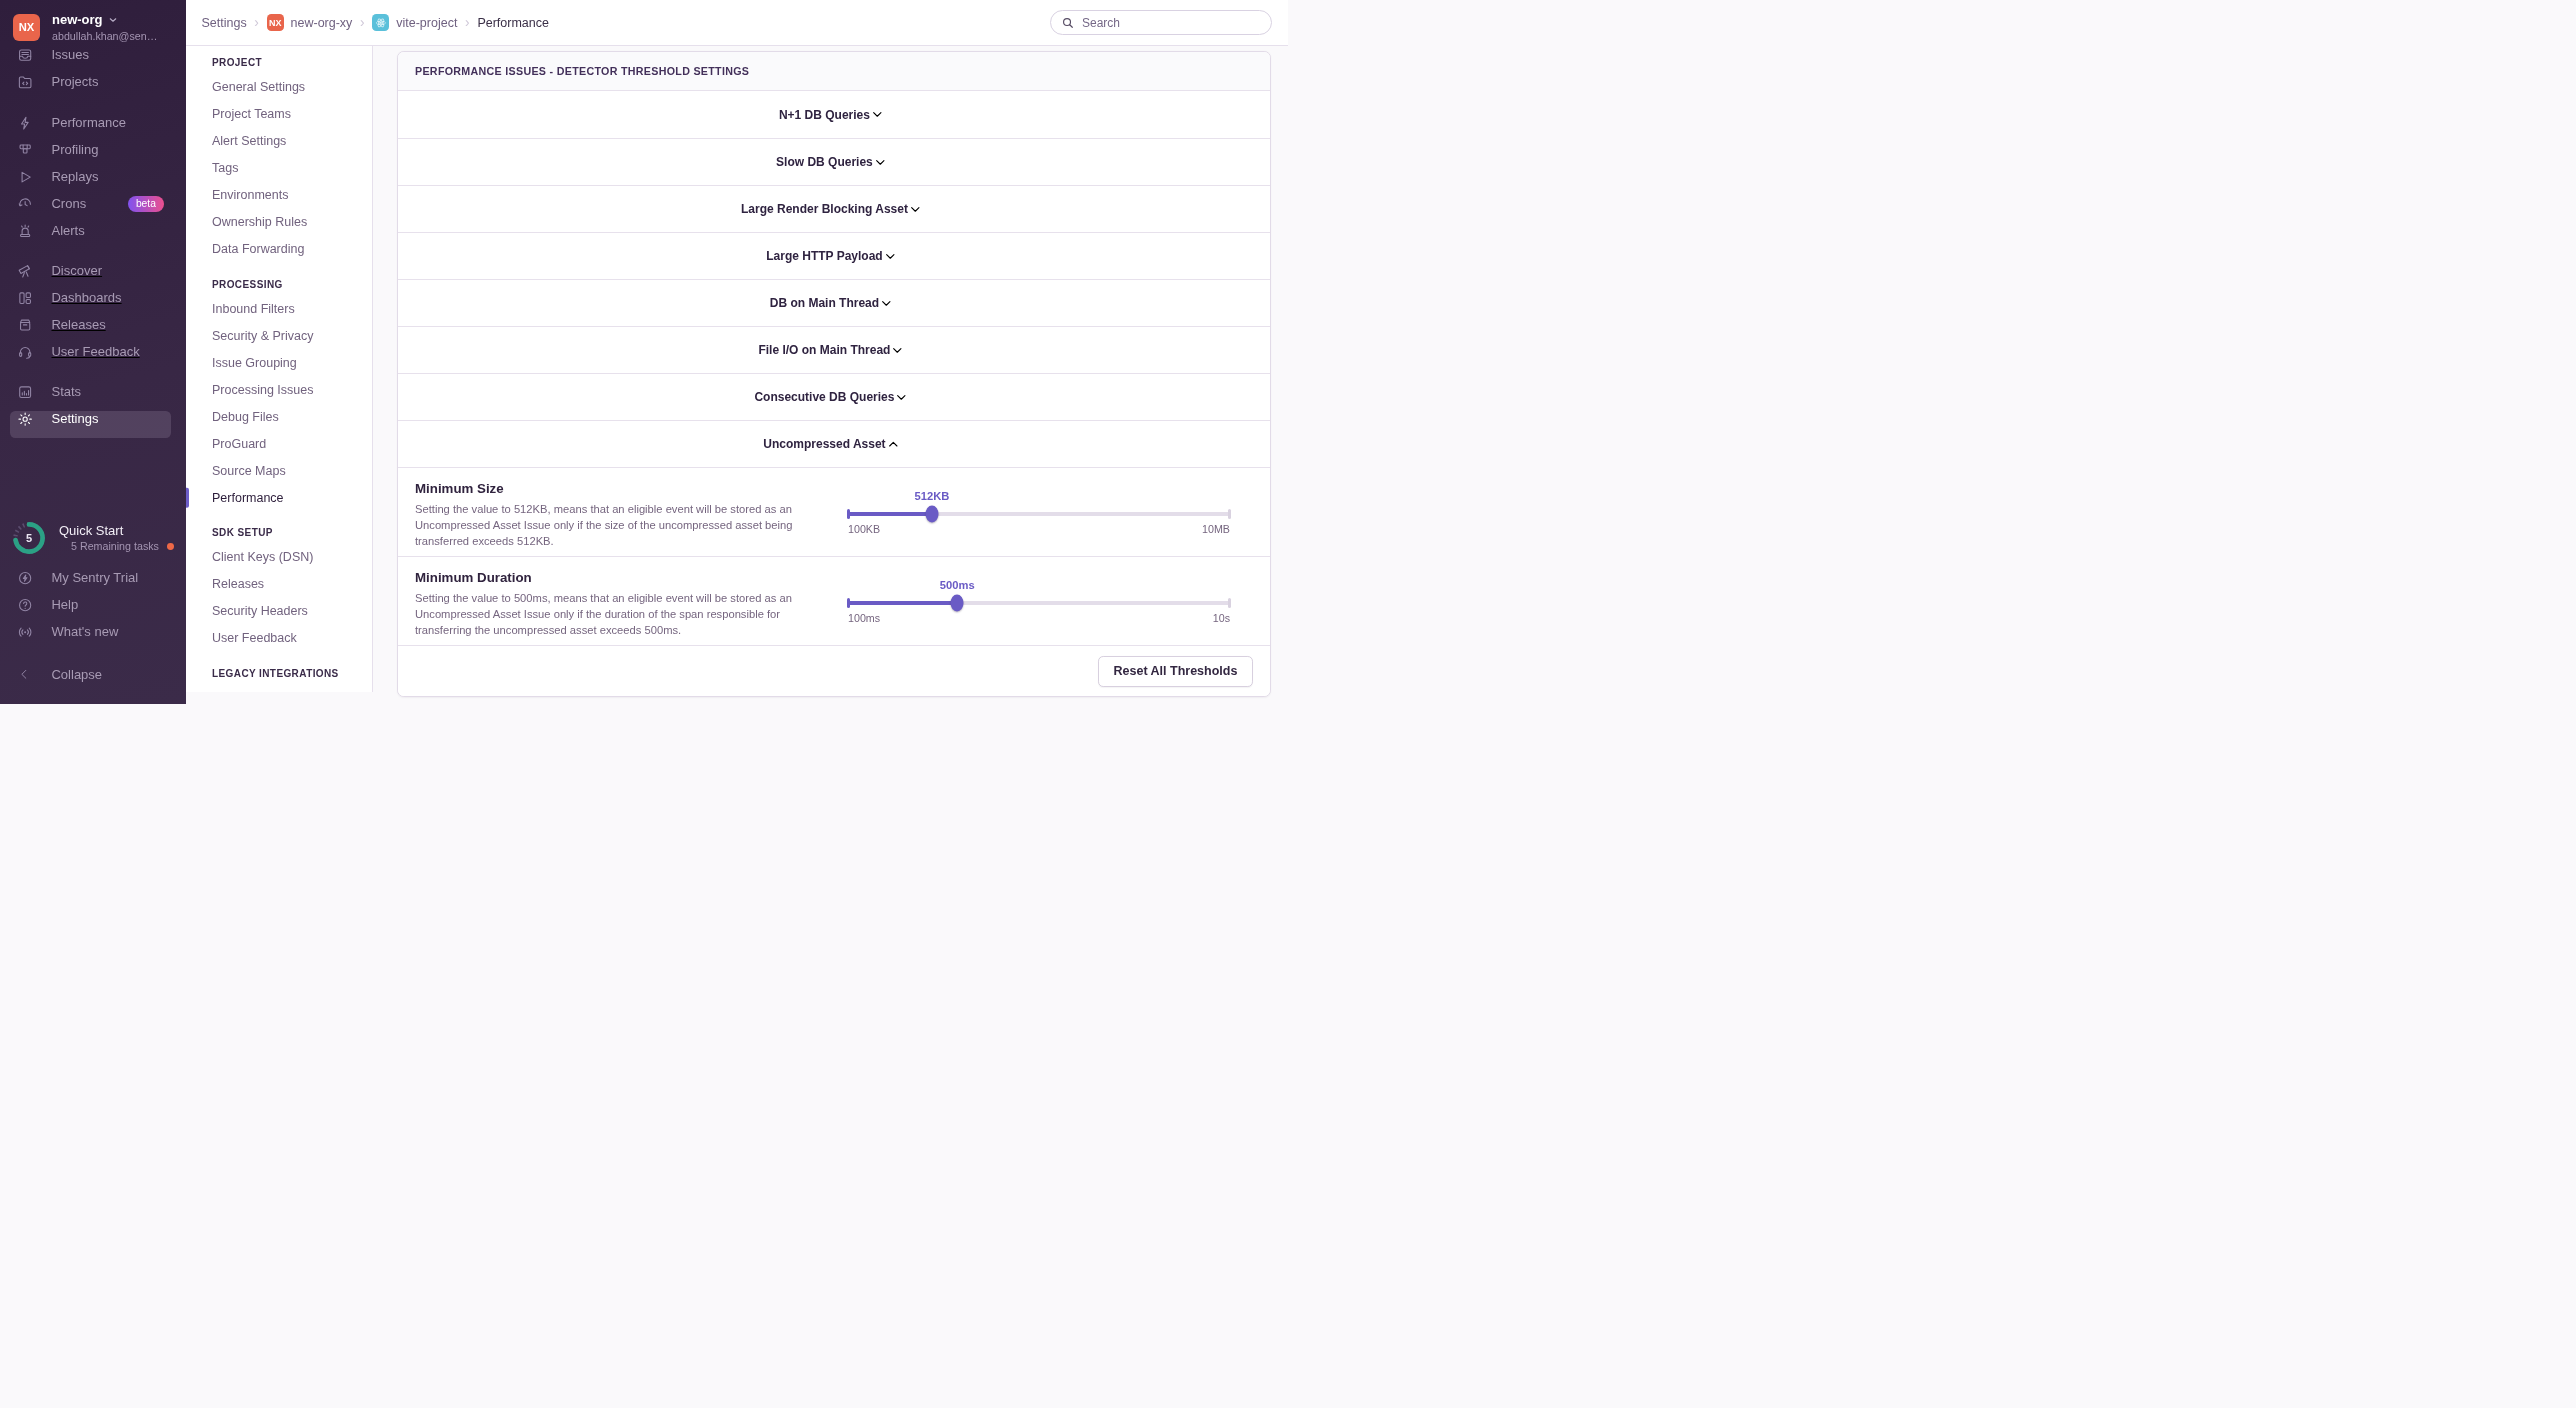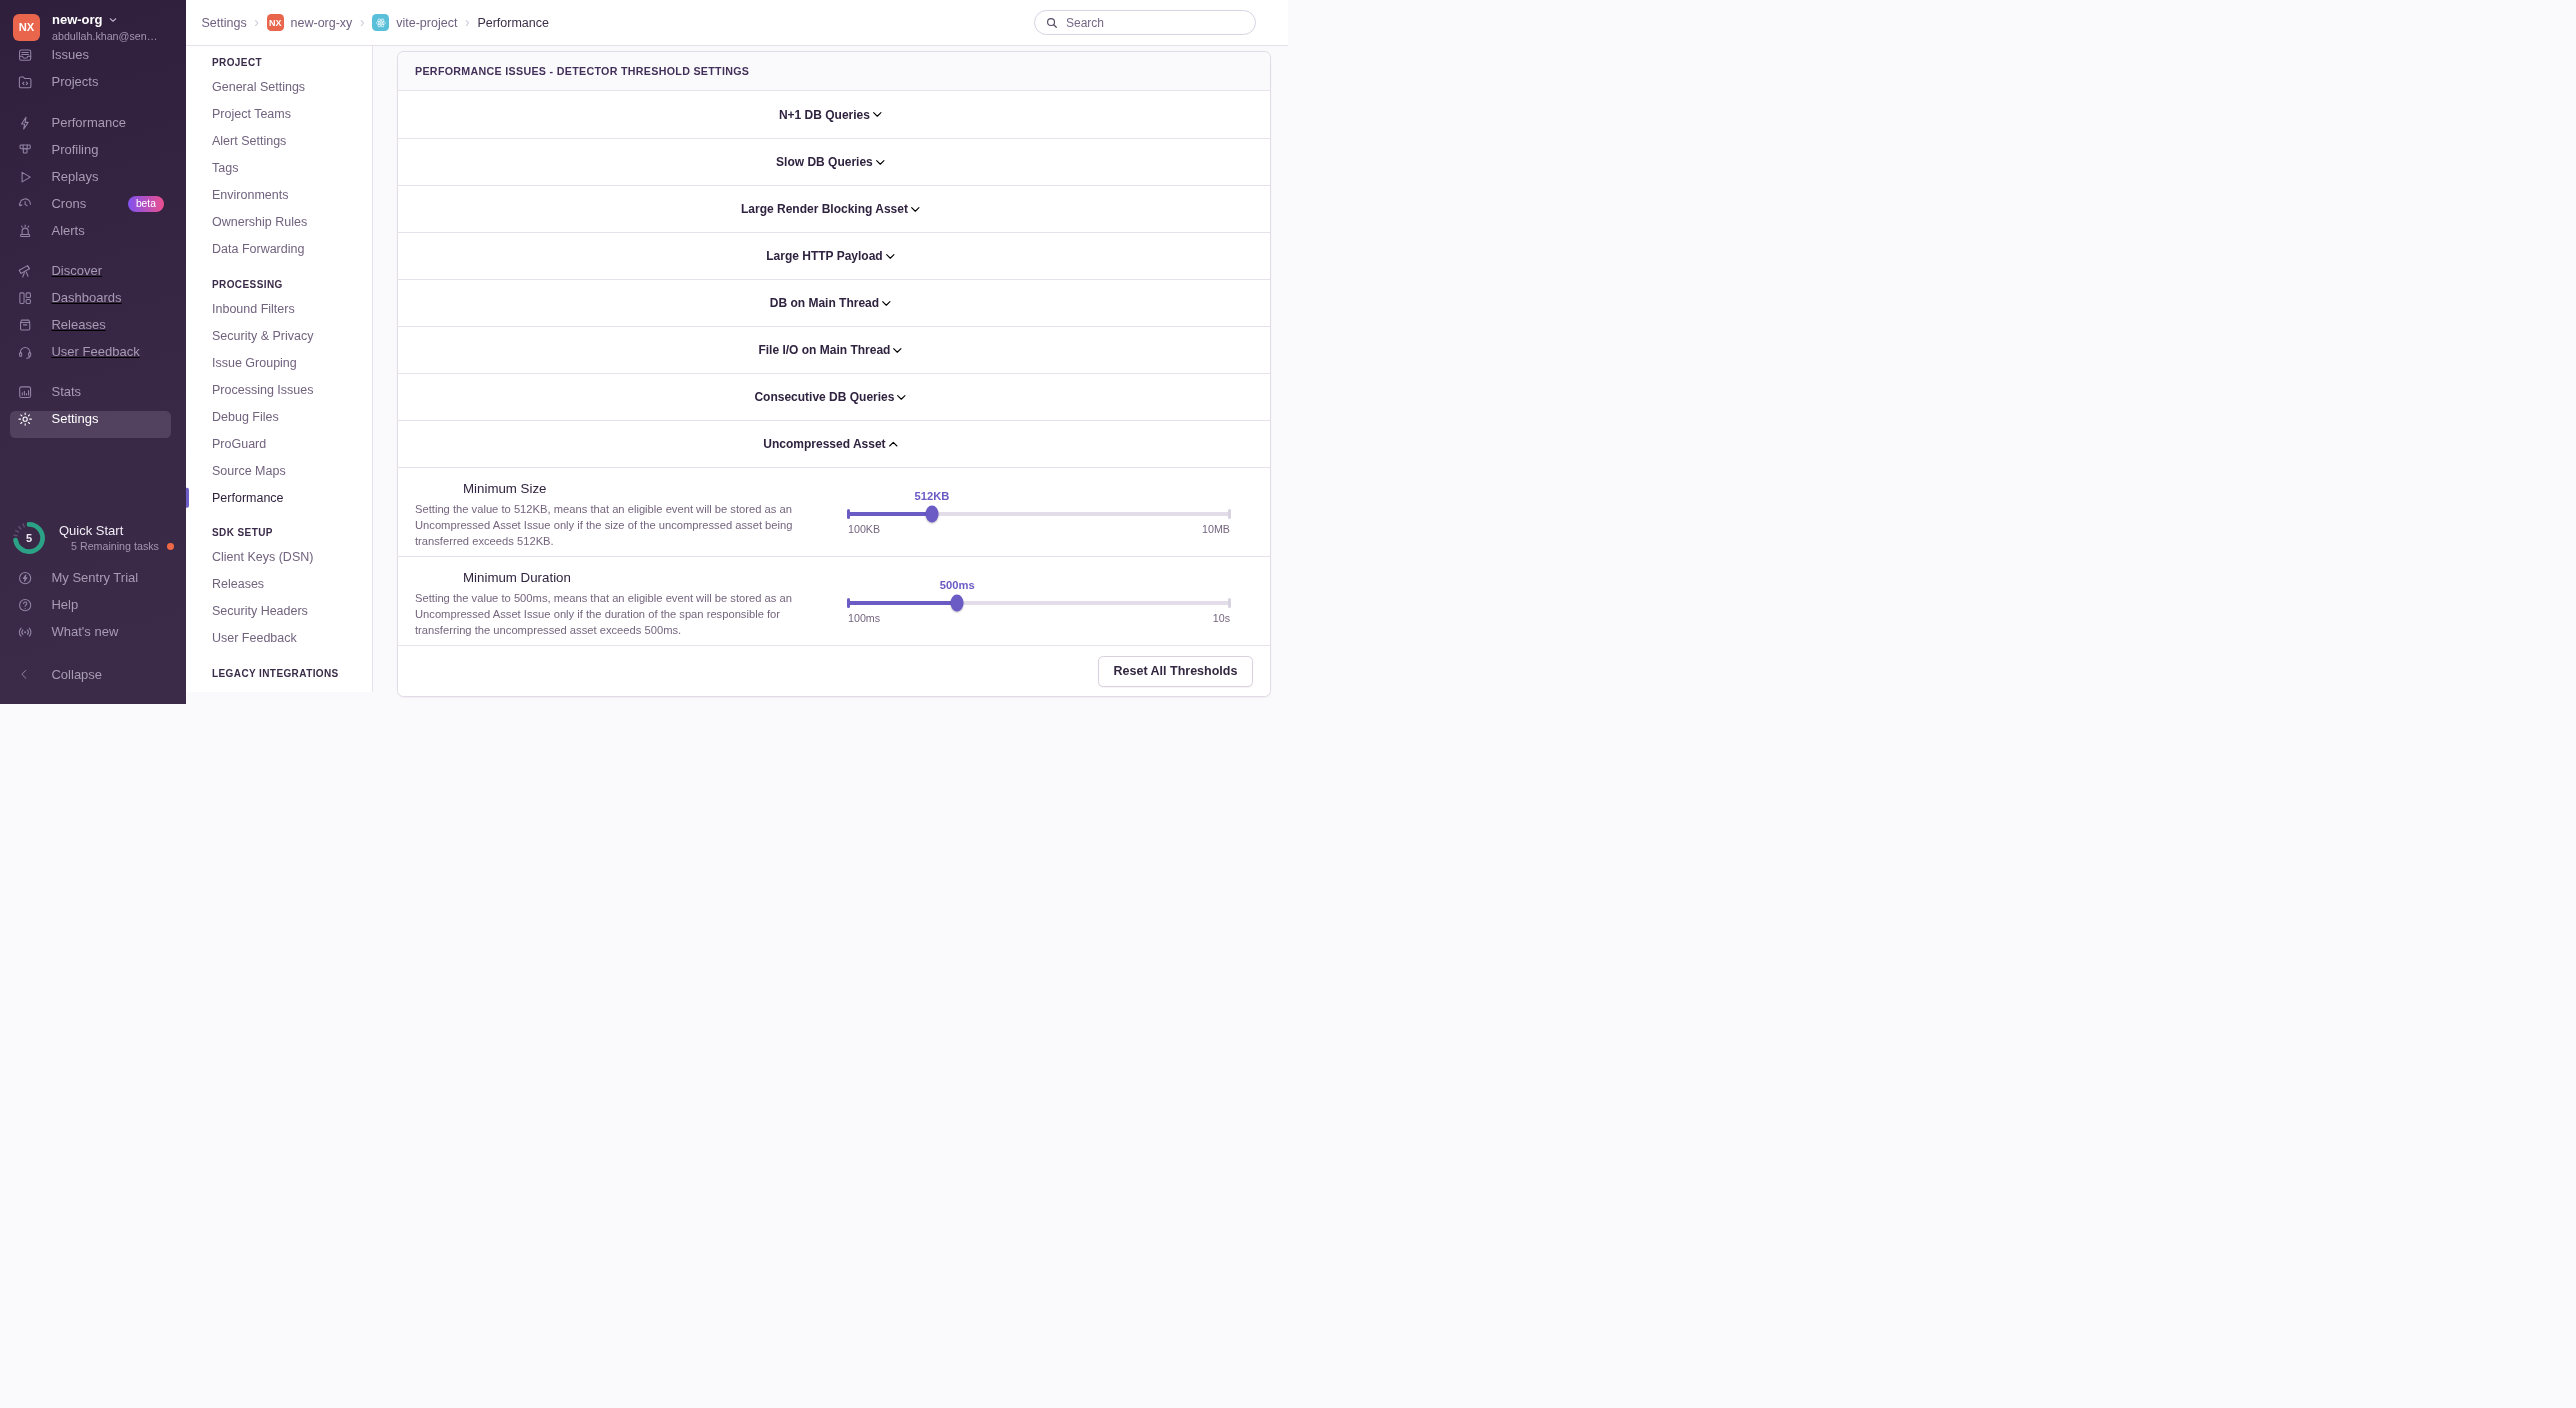--- a/index.html
+++ b/index.html
@@ -39,21 +39,21 @@
   .topbar { position:absolute; left:186px; right:0; top:0; height:46px; background:#fff;
     border-bottom:0.9px solid #e6e0ec; display:flex; align-items:center; z-index:4; }
   .crumbs { display:flex; align-items:center; padding-left:15.5px; gap:7.7px; font-size:12.5px; color:#6f6180; }
   .crumb { display:flex; align-items:center; gap:6.9px; cursor:pointer; }
   .crumb-sep { color:#cfc8d8; font-size:13.8px; cursor:default; }
   .crumb-badge { width:17px; height:17px; border-radius:4.3px; color:#fff; font-size:9px; font-weight:700;
     display:flex; align-items:center; justify-content:center; }
   .crumb-badge.nx { background:#e9654b; }
   .crumb-badge.react { background:#5ac0da; }
   .crumb:last-child .crumb-label { color:#3a2f47; }
-  .search { position:absolute; right:32px; top:10.3px; width:222px; height:25px;
+  .search { position:absolute; right:16px; top:10.3px; width:222px; height:25px;
     border:1.1px solid #d9d2e2; border-radius:13px; background:#fff; display:flex; align-items:center; padding:0 8.6px 0 10.3px; }
   .search svg { flex:0 0 auto; }
   .search input { border:none; outline:none; width:100%; margin-left:6.9px; font-size:12px;
     color:#46394f; background:transparent; font-family:"Liberation Sans",sans-serif; }
   .search input::placeholder { color:#756887; }
 
   
   .setnav { position:absolute; left:186px; top:46px; bottom:12px; width:187px; background:#fff;
     border-right:0.9px solid #e6e0ec; padding-top:5.2px; overflow:hidden; }
   .setnav-header { height:22.4px; display:flex; align-items:center; padding-left:26px;
@@ -77,21 +77,21 @@
   .det-row { height:47px; display:flex; align-items:center; justify-content:center;
     padding:0 21.5px 0 17px; background:#fff; cursor:pointer; }
   .det-row + .det-row { border-top:0.9px solid #e7e1ec; }
   .det-title { font-size:12px; font-weight:700; color:#2f2340; }
   .chev { display:flex; }
   .chev svg { stroke:#40344e; }
   .chev.up svg { transform:rotate(180deg); }
 
   .thresh { border-top:0.9px solid #e7e1ec; display:flex; height:89px; padding:13px 0 0 17px; background:#fff; }
   .thresh-info { width:404px; flex:0 0 auto; }
-  .thresh-title { font-size:13.3px; font-weight:400; color:#30233e; margin-bottom:6px;margin-left:48px; }
+  .thresh-title { font-size:13.3px; font-weight:700; color:#30233e; margin-bottom:6px; }
   .thresh-desc { font-size:11.2px; color:#75657f; line-height:1.4; width:391px; }
   .slider { --fill:0; position:relative; width:382px; height:69px; margin-left:auto; margin-right:40px; cursor:pointer; }
   .s-value { position:absolute; top:8.6px; left:calc(var(--fill) * 1%); transform:translateX(-50%);
     font-size:11.2px; font-weight:700; color:#6a5bc5; white-space:nowrap; }
   .s-track { position:absolute; top:31px; left:0; right:0; height:4.3px; background:#e3dde9; border-radius:2.6px; }
   .s-fill { position:absolute; top:31px; left:0; width:calc(var(--fill) * 1%); height:4.3px; background:#6a5bc5; border-radius:2.6px; }
   .s-cap { position:absolute; top:28px; width:3px; height:10.3px; border-radius:1.7px; }
   .s-cap.l { left:-0.9px; background:#6a5bc5; }
   .s-cap.r { right:-0.9px; background:#d9d2e0; }
   .s-handle { position:absolute; top:33px; left:calc(var(--fill) * 1%); transform:translate(-50%,-50%);

